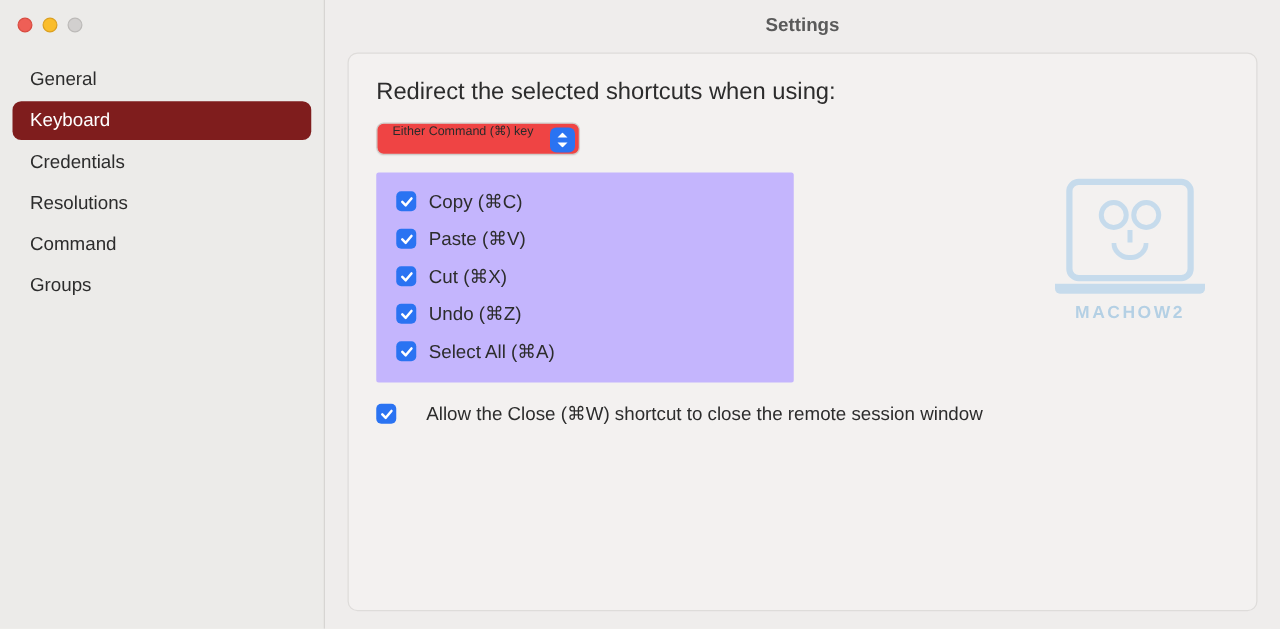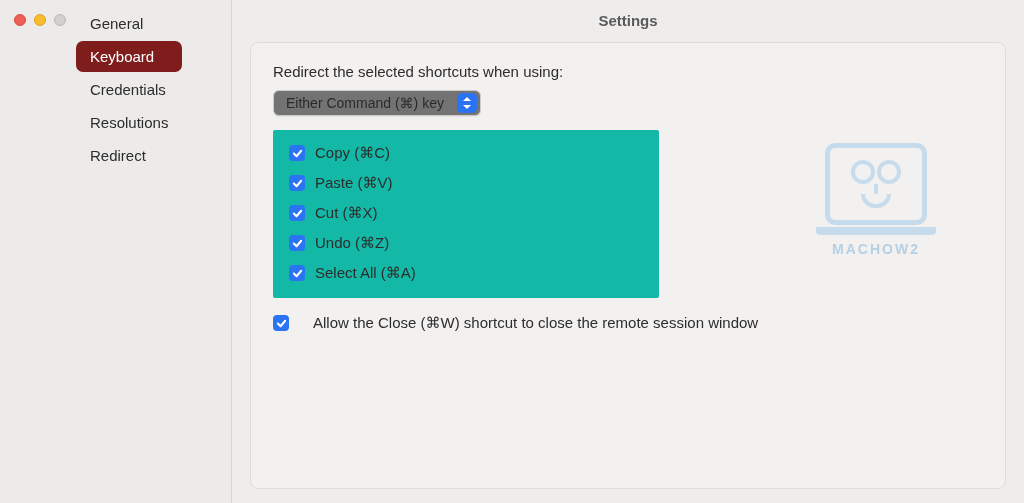--- a/index.html
+++ b/index.html
@@ -5,25 +5,25 @@
   * { box-sizing: border-box; margin: 0; padding: 0; }
   html, body { width: 1024px; height: 503px; overflow: hidden; }
   body {
     font-family: -apple-system, "Helvetica Neue", Arial, sans-serif;
     background: #efedec;
     color: #2a2a2a;
     position: relative;
   }
   .window { display: flex; width: 100%; height: 100%; }
   .sidebar {
-    width: 232px;
+    width: 260px;
     background: #ecebe9;
     border-right: 1px solid #d7d5d3;
     display: flex;
-    flex-direction: row;
+    flex-direction: column;
   }
   .titlebar { height: 40px; display: flex; align-items: center; padding-left: 14px; gap: 8px; }
   .traffic { width: 12px; height: 12px; border-radius: 50%; }
   .t-close { background: #ee5f56; border: 0.5px solid #d94b40; }
   .t-min   { background: #fabd2b; border: 0.5px solid #dca020; }
   .t-max   { background: #d2d0cf; border: 0.5px solid #bcbab8; }
   .nav { padding: 8px 10px; display: flex; flex-direction: column; gap: 2px; }
   .nav-item {
     font-size: 15px;
     color: #2c2c2c;
@@ -53,47 +53,47 @@
   .content {
     margin: 2px 18px 14px 18px;
     background: #f3f1f0;
     border: 1px solid #dedcda;
     border-radius: 8px;
     flex: 1;
     padding: 20px 22px;
     position: relative;
   }
   .redirect-label {
-    font-size: 15px;
+    font-size: 19px;
     color: #2c2c2c;
     margin-bottom: 10px;
   }
   .select-wrap { margin-bottom: 14px; }
   .mac-select {
     display: inline-flex;
-    align-items: center;
-    background: #737373;
+    align-items: flex-start;
+    background: #ef4444;
     border: 1px solid #cfcdca;
     border-radius: 6px;
     height: 26px;
-    font-size: 14px;
+    font-size: 10px;
     padding: 0 0 0 12px;
     box-shadow: 0 0.5px 1px rgba(0,0,0,0.06);
   }
   .mac-select .sel-text { padding-right: 10px; }
   .sel-stepper {
     width: 20px; height: 20px; margin: 3px;
     background: #2a73f2;
     border-radius: 5px;
     display: flex; flex-direction: column; align-items: center; justify-content: center;
   }
   .sel-stepper svg { display: block; }
   .shortcut-panel {
-    background: #14b8a6;
-    width: 386px;
+    background: #c4b5fd;
+    width: 334px;
     padding: 14px 16px 16px 16px;
     border-radius: 2px;
     display: flex;
     flex-direction: column;
     gap: 12px;
     margin-bottom: 16px;
   }
   .check-row { display: flex; align-items: center; gap: 10px; }
   .mac-check {
     width: 16px; height: 16px; border-radius: 4px;
@@ -147,21 +147,22 @@
     <div class="titlebar">
       <div class="traffic t-close"></div>
       <div class="traffic t-min"></div>
       <div class="traffic t-max"></div>
     </div>
     <div class="nav" id="nav">
         <div class="nav-item">General</div>
         <div class="nav-item selected">Keyboard</div>
         <div class="nav-item">Credentials</div>
         <div class="nav-item">Resolutions</div>
-        <div class="nav-item">Redirect</div>
+        <div class="nav-item">Command</div>
+        <div class="nav-item">Groups</div>
       </div>
   </div>
 
   <div class="main">
     <div class="header">Settings</div>
 
     <div class="content">
       <div class="redirect-label">Redirect the selected shortcuts when using:</div>
 
       <div class="select-wrap">

